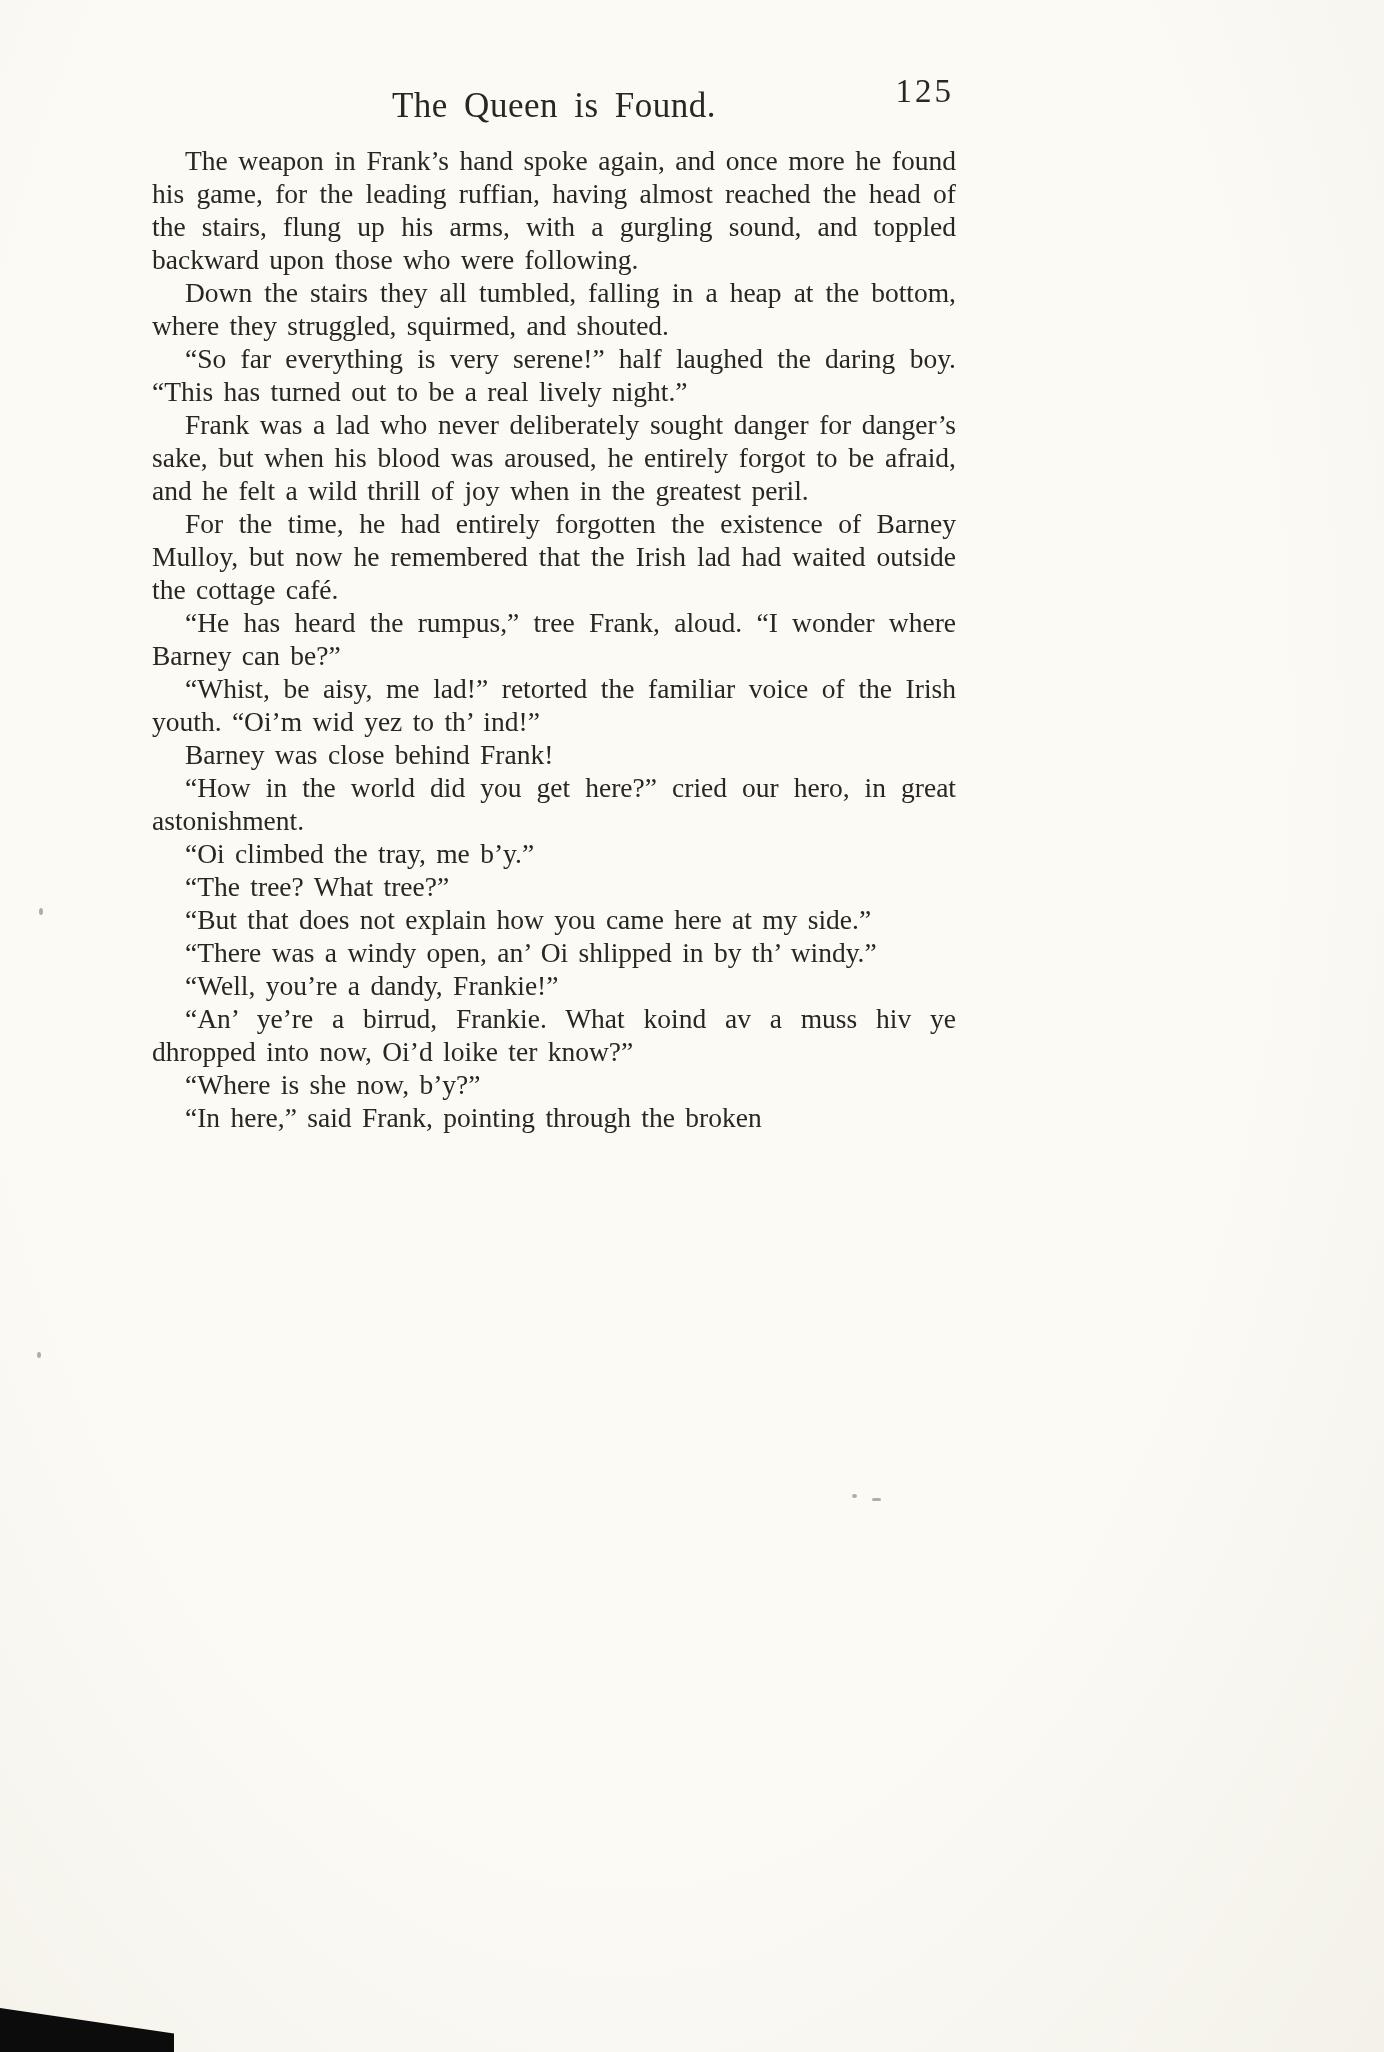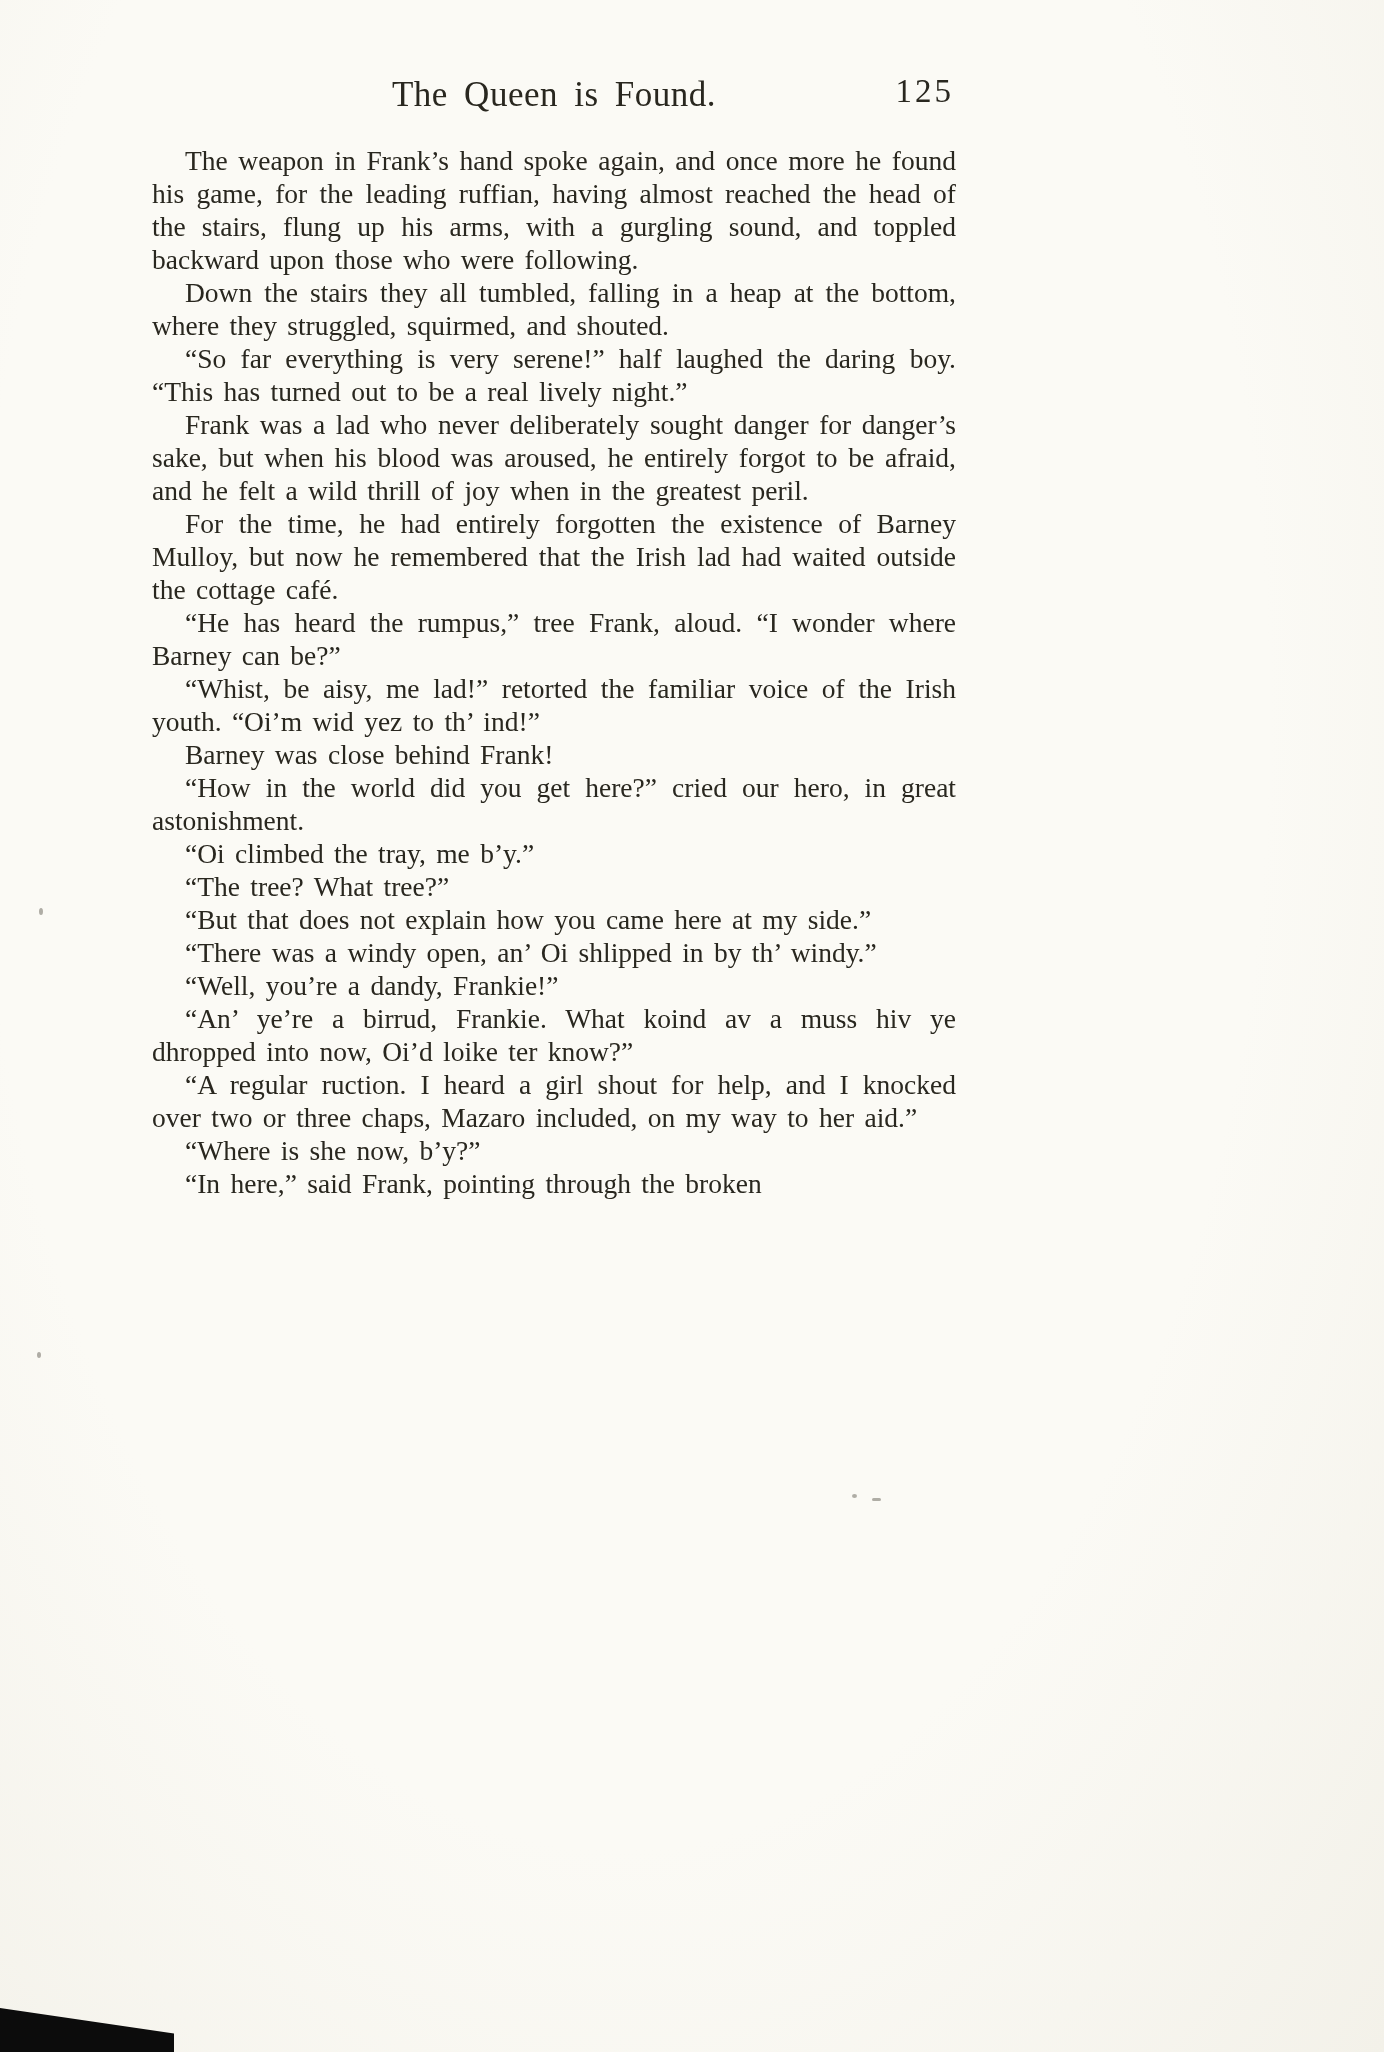--- a/index.html
+++ b/index.html
@@ -20,21 +20,21 @@
     width: 804px;
   }
   .running-header {
     position: relative;
     height: 50px;
     margin-bottom: 24px;
   }
   .title {
     position: absolute;
     left: 0; right: 0;
-    margin: 5px;
+    margin: 16px;
     text-align: center;
     font-size: 35px;
     font-weight: 400;
     letter-spacing: 0.5px;
     word-spacing: 7px;
   }
   .pagenum {
     position: absolute;
     right: 2px;
     top: 3px;
@@ -90,21 +90,20 @@
         <p>“He has heard the rumpus,” tree Frank, aloud.  “I wonder where Barney can be?”</p>
         <p>“Whist, be aisy, me lad!” retorted the familiar voice of the Irish youth.  “Oi’m wid yez to th’ ind!”</p>
         <p>Barney was close behind Frank!</p>
         <p>“How in the world did you get here?” cried our hero, in great astonishment.</p>
         <p>“Oi climbed the tray, me b’y.”</p>
         <p>“The tree?  What tree?”</p>
         <p>“But that does not explain how you came here at my side.”</p>
         <p>“There was a windy open, an’ Oi shlipped in by th’ windy.”</p>
         <p>“Well, you’re a dandy, Frankie!”</p>
         <p>“An’ ye’re a birrud, Frankie.  What koind av a muss hiv ye dhropped into now, Oi’d loike ter know?”</p>
-        <p>“A regular ruction.  I heard a girl shout for help, and I knocked over two or three chaps, Mazaro included, on my way to her aid.”</p>
         <p>“Where is she now, b’y?”</p>
         <p>“In here,” said Frank, pointing through the broken</p>
       </div>
   </div>
 
   <div class="speck s1"></div>
   <div class="speck s2"></div>
   <div class="speck s3"></div>
   <div class="speck s4"></div>
   <div class="wedge"></div>

